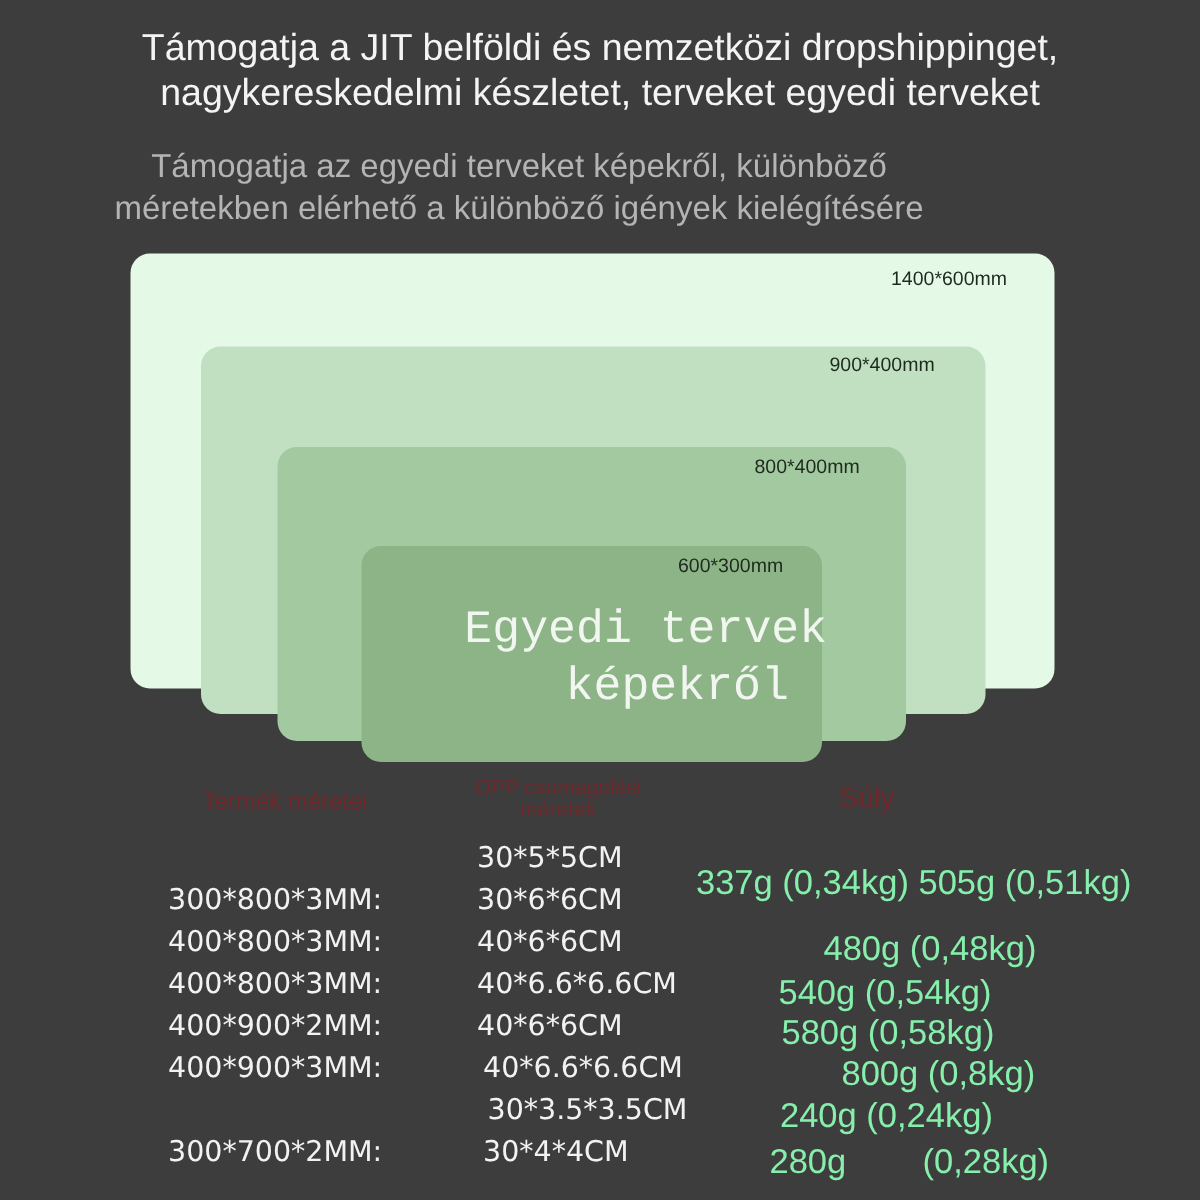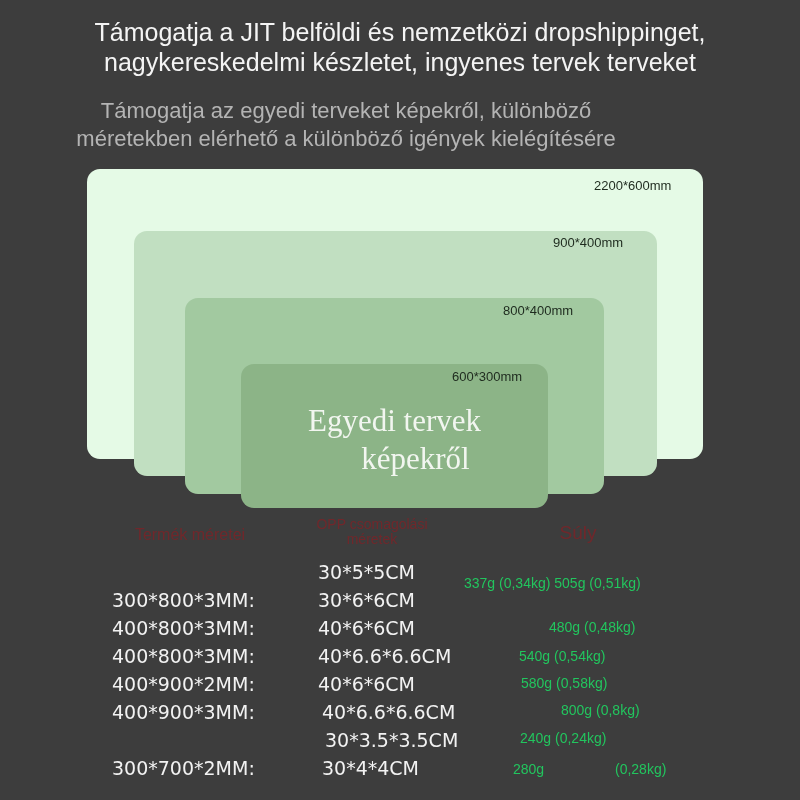--- a/index.html
+++ b/index.html
@@ -18,54 +18,54 @@
       color: #b4b4b4; font-family: "Liberation Sans", sans-serif;
       font-size: 22px; line-height: 30px;
     }
     .box { position: absolute; border-radius: 13px; }
     .box-label {
       position: absolute; color: #1e2a1e;
       font-family: "Liberation Sans", sans-serif; font-size: 13px;
     }
     .center-text {
       position: absolute; left: 241px; width: 307px; text-align: center;
-      color: #f2f6f0; font-family: Liberation Serif, serif;
-      font-size: 31px; line-height: 38px;
+      color: #f2f6f0; font-family: Liberation Mono, monospace;
+      font-size: 31px; line-height: 38px; padding-left: 36px;
     }
     .hdr {
       position: absolute; color: #7a2428;
       font-family: "Liberation Sans", sans-serif; text-align: center;
       opacity: 0.85;
     }
     .row {
       position: absolute; left: 0; width: 800px; height: 28px;
       color: #f2f2f2; font-family: "DejaVu Sans", sans-serif; font-size: 19px;
     }
     .row span { position: absolute; white-space: nowrap; }
     .wt {
-      position: absolute; white-space: nowrap; color: #22c55e;
-      font-family: "Liberation Sans", sans-serif; font-size: 14px;
+      position: absolute; white-space: nowrap; color: #86efac;
+      font-family: "Liberation Sans", sans-serif; font-size: 23px;
     }
   </style>
 </head>
 <body>
 
 <div>
   <div class="headline" style="top:16px;">Támogatja a JIT belföldi és nemzetközi dropshippinget,</div>
-  <div class="headline" style="top:46px;">nagykereskedelmi készletet, ingyenes tervek terveket</div>
+  <div class="headline" style="top:46px;">nagykereskedelmi készletet, terveket egyedi terveket</div>
 </div>
 
 <div>
   <div class="sub" style="top:96px;">Támogatja az egyedi terveket képekről, különböző</div>
   <div class="sub" style="top:124px;">méretekben elérhető a különböző igények kielégítésére</div>
 </div>
 
 <div>
   <div class="box" style="left:87px; top:169px; width:616px; height:290px; background:#e5fae6;"></div>
-  <div class="box-label" style="left:594px; top:178px;">2200*600mm</div>
+  <div class="box-label" style="left:594px; top:178px;">1400*600mm</div>
 
   <div class="box" style="left:134px; top:231px; width:523px; height:245px; background:#c1dfc1;"></div>
   <div class="box-label" style="left:553px; top:235px;">900*400mm</div>
 
   <div class="box" style="left:185px; top:298px; width:419px; height:196px; background:#a2c9a0;"></div>
   <div class="box-label" style="left:503px; top:303px;">800*400mm</div>
 
   <div class="box" style="left:241px; top:364px; width:307px; height:144px; background:#8cb487;"></div>
   <div class="box-label" style="left:452px; top:369px;">600*300mm</div>
 

